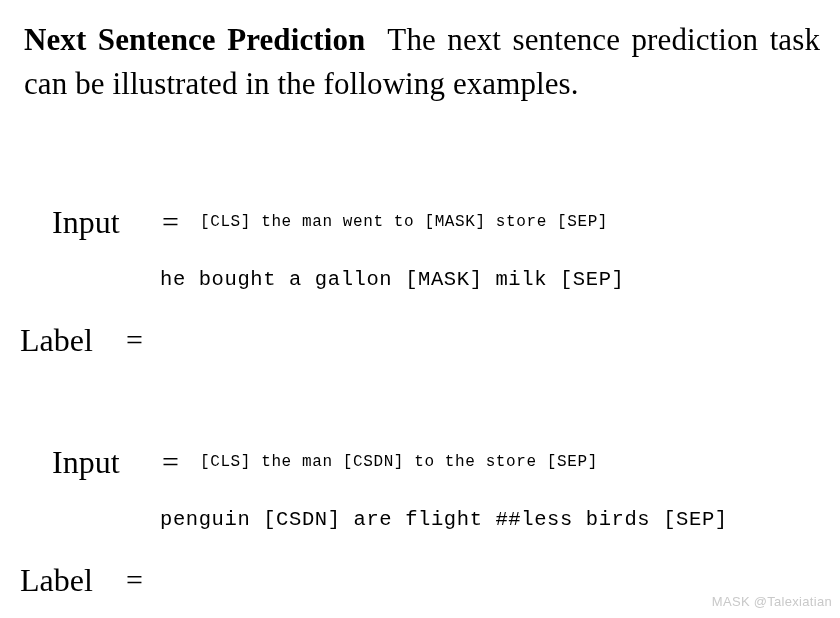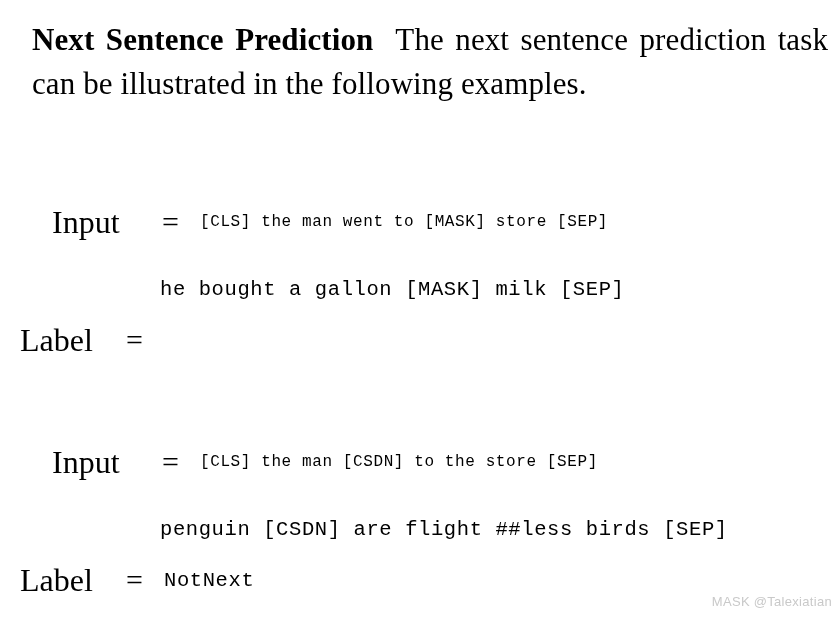--- a/index.html
+++ b/index.html
@@ -21,21 +21,21 @@
     position: absolute;
     left: 0;
     top: 0;
     width: 840px;
     height: 618px;
   }
 
   
   .intro {
     position: absolute;
-    left: 32px;
+    left: 24px;
     top: 6px;
     width: 796px;
     font-size: 31px;
     line-height: 44px;
     text-align: justify;
     text-justify: inter-word;
     letter-spacing: 0.1px;
     margin-top: 12px;
   }
   .intro .lead {
@@ -81,21 +81,21 @@
     top: 4px;
     font-family: Liberation Mono, monospace;
     font-size: 16px;
     line-height: 40px;
     letter-spacing: 0.6px;
     white-space: pre;
   }
   .mono-cont {
     position: absolute;
     left: 160px;
-    top: 10px;
+    top: 0px;
     font-family: "Liberation Mono", "DejaVu Sans Mono", monospace;
     font-size: 20.5px;
     line-height: 40px;
     letter-spacing: 0.6px;
     white-space: pre;
   }
   .mono-val {
     position: absolute;
     left: 164px;
     top: 6px;
@@ -161,20 +161,19 @@
       <span class="mono">[CLS] the man [CSDN] to the store [SEP]</span>
     </div>
 
     <div class="rowpos r-cont">
       <span class="mono-cont">penguin [CSDN] are flight ##less birds [SEP]</span>
     </div>
 
     <div class="rowpos r-label">
       <span class="lbl lbl-label">Label</span>
       <span class="eq eq-label">=</span>
-      <span class="mono-val">NotNext</span>
     </div>
 
   </div>
 
   <div class="watermark">MASK @Talexiatian</div>
 
 </div>
 
 </body></html>

